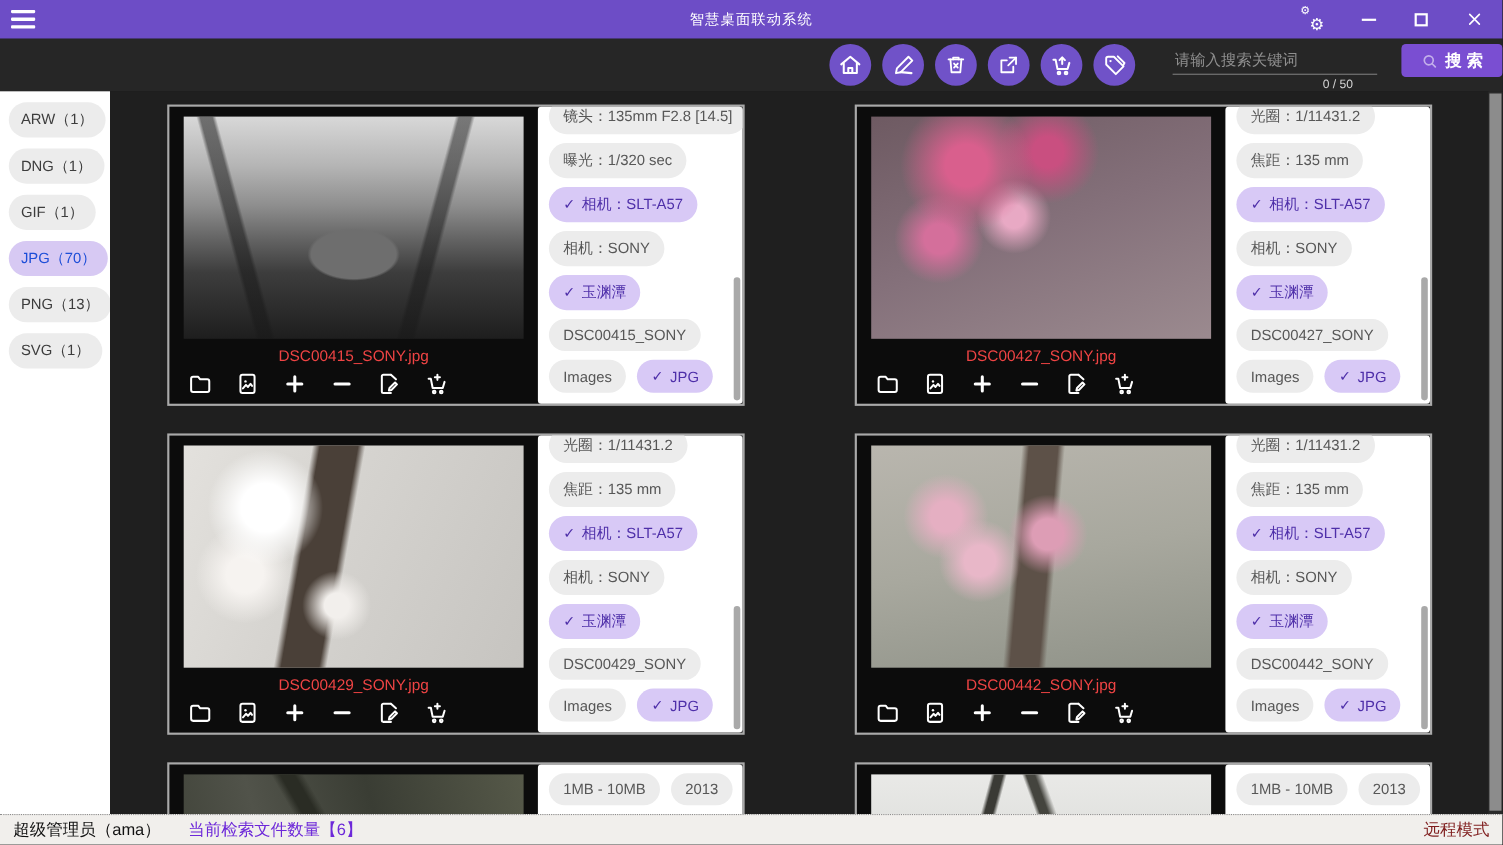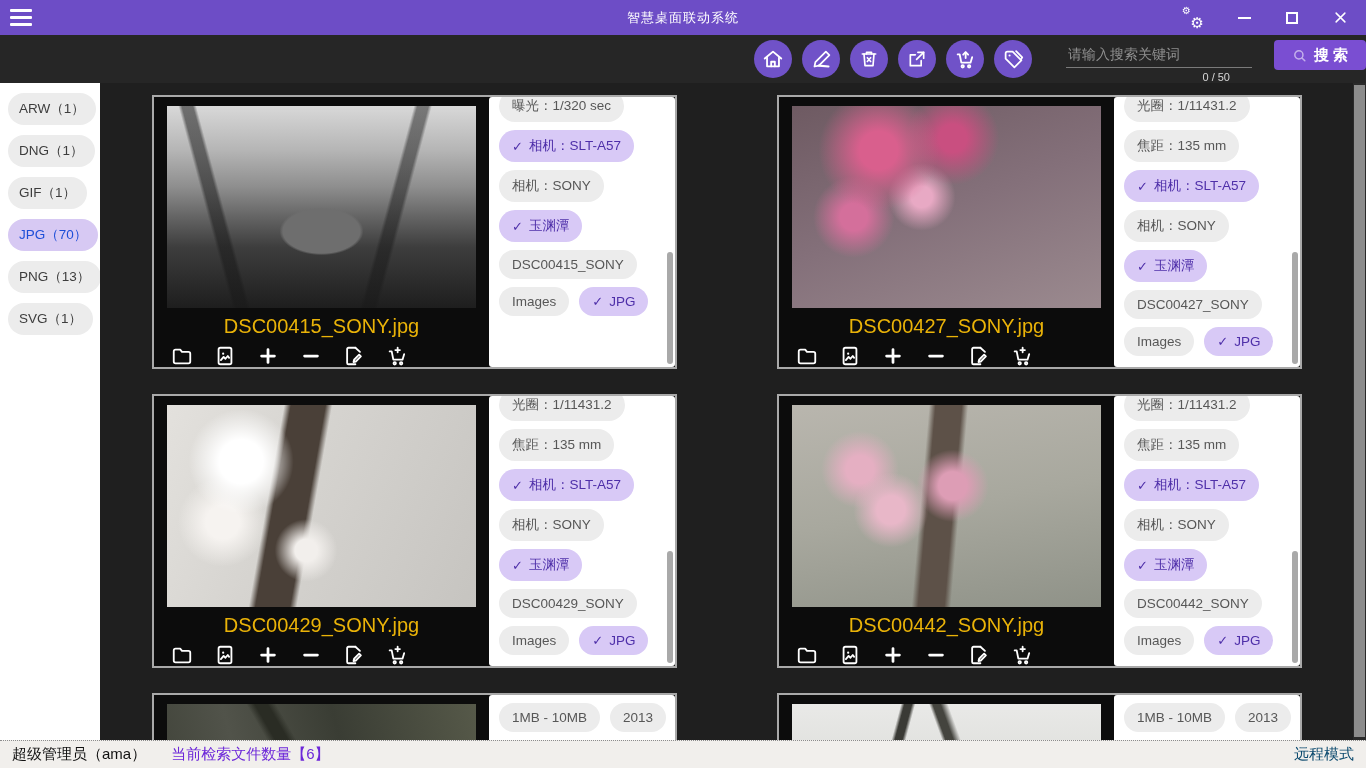--- a/index.html
+++ b/index.html
@@ -35,41 +35,41 @@
   .chip { display:block; margin:0 auto 10px 8px; background:#ececec; border:none; border-radius:16px; padding:7px 11px; font-size:13.5px; color:#3d3d3d; cursor:pointer; white-space:nowrap; font-family:inherit; }
   .chip.active { background:#d7c9f3; color:#1d4ed8; }
 
   .content { flex:1; background:#1f1f1f; position:relative; overflow:hidden; padding:12px 0 0 52px; }
   .grid { display:grid; grid-template-columns:525px 525px; column-gap:100px; row-gap:25px; }
 
   
   .card { width:525px; height:274px; background:#0c0c0c; border:2px solid #a9a9a9; display:flex; }
   .card-left { flex:1; display:flex; flex-direction:column; align-items:center; padding-top:9px; min-width:0; }
   .thumb { width:309px; height:202px; flex:0 0 auto; cursor:pointer; }
-  .filename { color:#eab308; font-size:20px; margin-top:7px; white-space:nowrap; }
+  .filename { color:#ef4444; font-size:14px; margin-top:7px; white-space:nowrap; }
   .actions { width:100%; display:flex; gap:21px; padding:7px 0 0 17px; }
   .act { background:none; border:none; color:#fff; padding:0; cursor:pointer; display:flex; }
 
   .tagpanel { width:186px; background:#fff; position:relative; overflow:hidden; padding-left:10px; border-radius:3px; flex:0 0 auto; }
   .tags { padding-top:8px; }
   .tags.cut-first .tag-row:first-child { margin-top:-15px; }
   .tag-row { display:flex; gap:10px; margin-bottom:8px; }
   .pill { display:inline-flex; align-items:center; gap:6px; background:#ececec; color:#575757; border-radius:17px; padding:7px 13px; font-size:13.5px; white-space:nowrap; cursor:pointer; }
   .pill.checked { background:#d8c9f6; color:#4e2fa9; }
   .pill .ck { font-weight:bold; font-size:13px; }
   .panel-scroll { position:absolute; right:2px; top:155px; width:6px; height:112px; background:#a9a9a9; border-radius:3px; cursor:pointer; }
 
   .main-scrollbar { position:absolute; right:0; top:0; width:13px; height:100%; background:#2a2a2a; }
   .main-scrollbar .thumb-v { position:absolute; left:1px; right:1px; top:2px; bottom:3px; background:#8c8c8c; cursor:pointer; }
 
   
   .statusbar { height:28px; background:#f1efec; border-top:1px dotted #8c8c8c; display:flex; align-items:center; padding:0 12px; font-size:15px; }
   .sb-user { color:#111; }
   .sb-count { color:#6d28d9; margin-left:25px; cursor:pointer; }
-  .sb-mode { margin-left:auto; color:#0c4a6e; }
+  .sb-mode { margin-left:auto; color:#7f1d1d; }
 
   
   .photo-1 { background:
     radial-gradient(ellipse 70px 40px at 50% 62%, #6e6e6e 0 55%, transparent 60%),
     linear-gradient(75deg, transparent 18%, rgba(25,25,25,.55) 19% 22%, transparent 23%),
     linear-gradient(105deg, transparent 68%, rgba(25,25,25,.5) 69% 72%, transparent 73%),
     linear-gradient(180deg,#d8d8d8 0%,#b5b5b5 22%,#8e8e8e 40%,#646464 55%,#3d3d3d 70%,#1e1e1e 100%); }
   .photo-2 { background:
     radial-gradient(circle at 28% 22%, #d95f8d 0 7%, transparent 22%),
     radial-gradient(circle at 52% 16%, #c94f80 0 6%, transparent 20%),
@@ -235,20 +235,25 @@
                   <path d="M4 7h2.2L8 16h10l1.8-6"></path>
                   <path d="M12.7 8V3M10.2 5.5h5"></path>
                 </svg>
         </button>
       </div>
     </div>
     <div class="tagpanel">
       <div class="tags cut-first">
               <div class="tag-row">
                 <span class="pill">
+                  <span>镜头：135mm F2.8 [14.5]</span>
+                </span>
+              </div>
+              <div class="tag-row">
+                <span class="pill">
                   <span>曝光：1/320 sec</span>
                 </span>
               </div>
               <div class="tag-row">
                 <span class="pill checked">
                   <span class="ck">✓</span>
                   <span>相机：SLT-A57</span>
                 </span>
               </div>
               <div class="tag-row">

